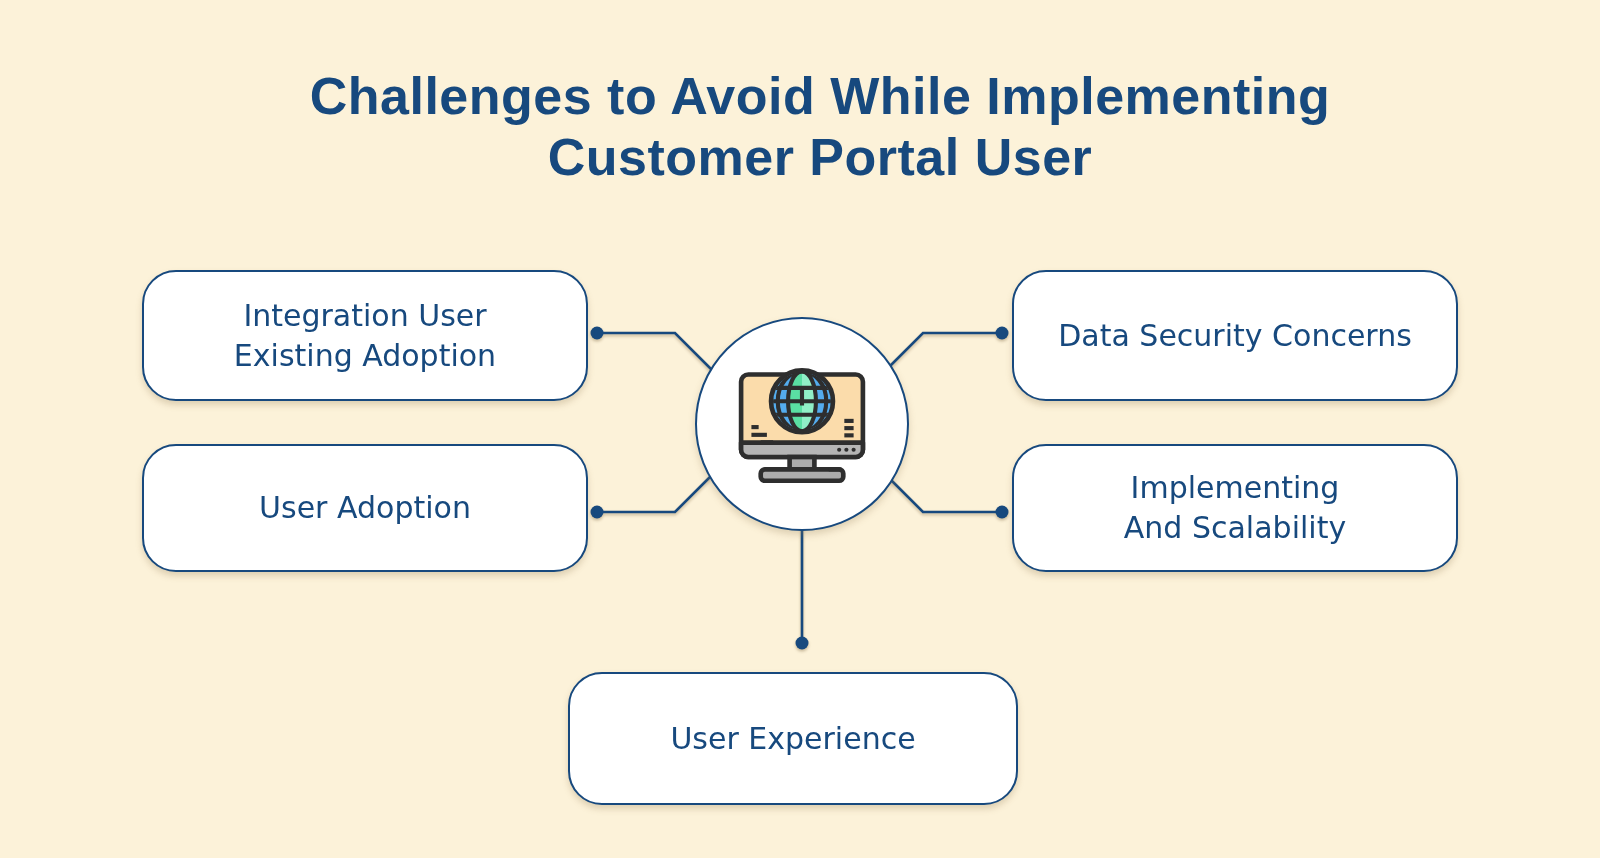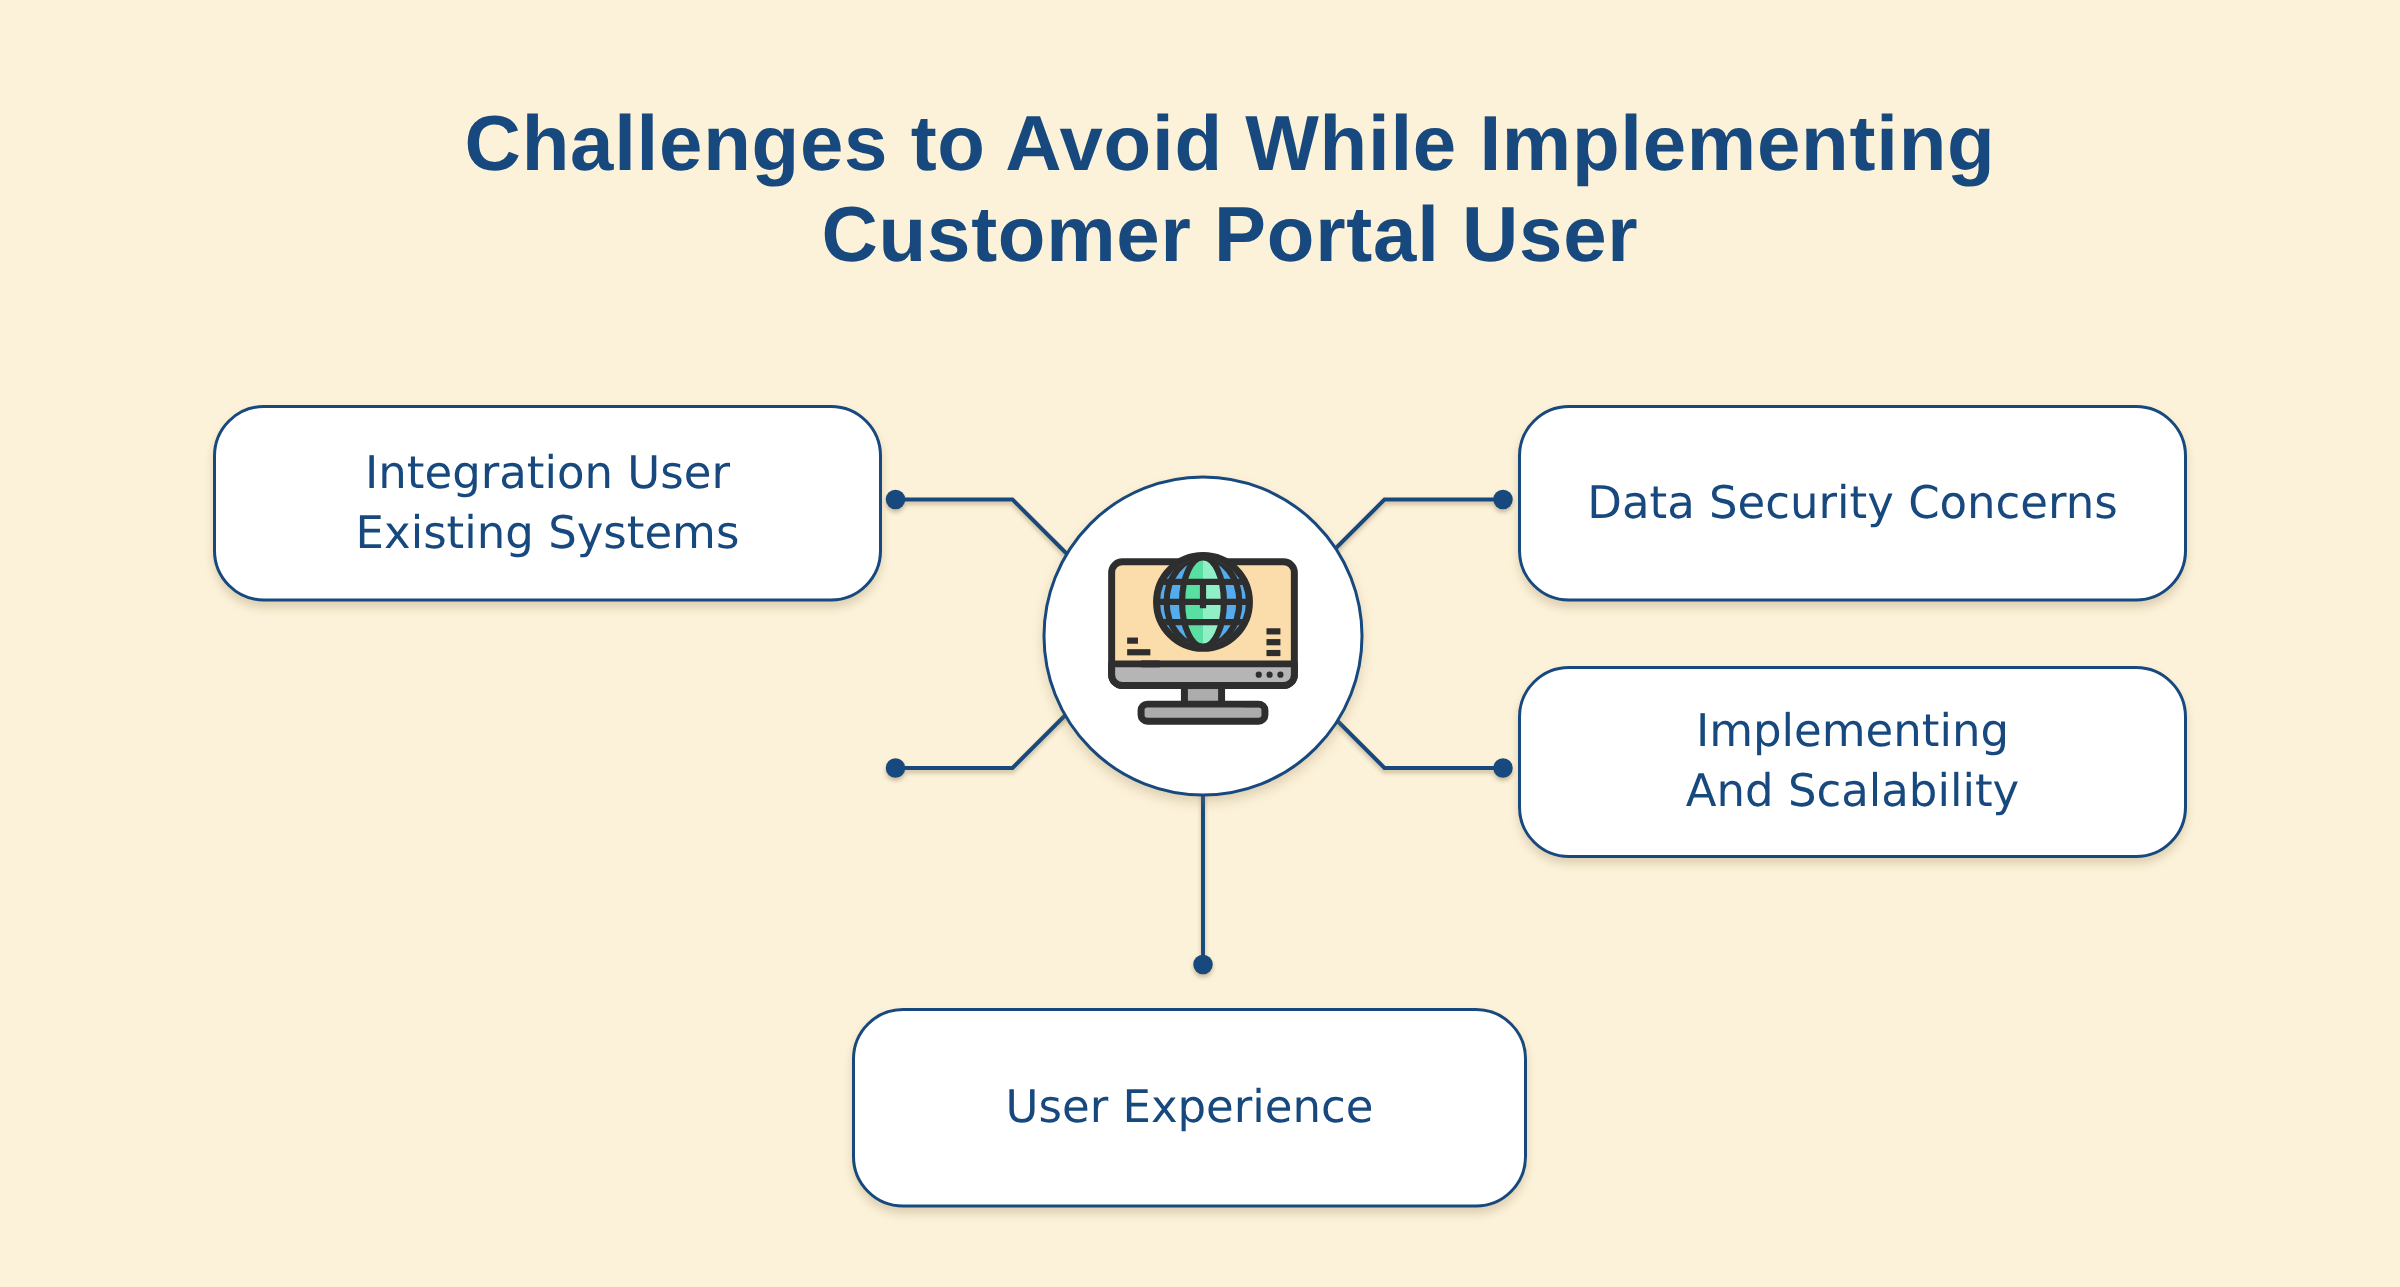--- a/index.html
+++ b/index.html
@@ -78,27 +78,30 @@
     <path d="M802 518 V643"></path>
     <circle cx="597" cy="333" r="6.5"></circle>
     <circle cx="597" cy="512" r="6.5"></circle>
     <circle cx="1002" cy="333" r="6.5"></circle>
     <circle cx="1002" cy="512" r="6.5"></circle>
     <circle cx="802" cy="643" r="6.5"></circle>
   </svg>
 
   <div class="node n-tl">
     <span>Integration User</span>
-    <span>Existing Systems</span>
+    <span>Existing Adoption</span>
   </div>
 
   <div class="node n-tr">
     <span>Data Security Concerns</span>
   </div>
 
+  <div class="node n-ml">
+    <span>User Adoption</span>
+  </div>
 
   <div class="node n-mr">
     <span>Implementing</span>
     <span>And Scalability</span>
   </div>
 
   <div class="node n-bc">
     <span>User Experience</span>
   </div>
 

